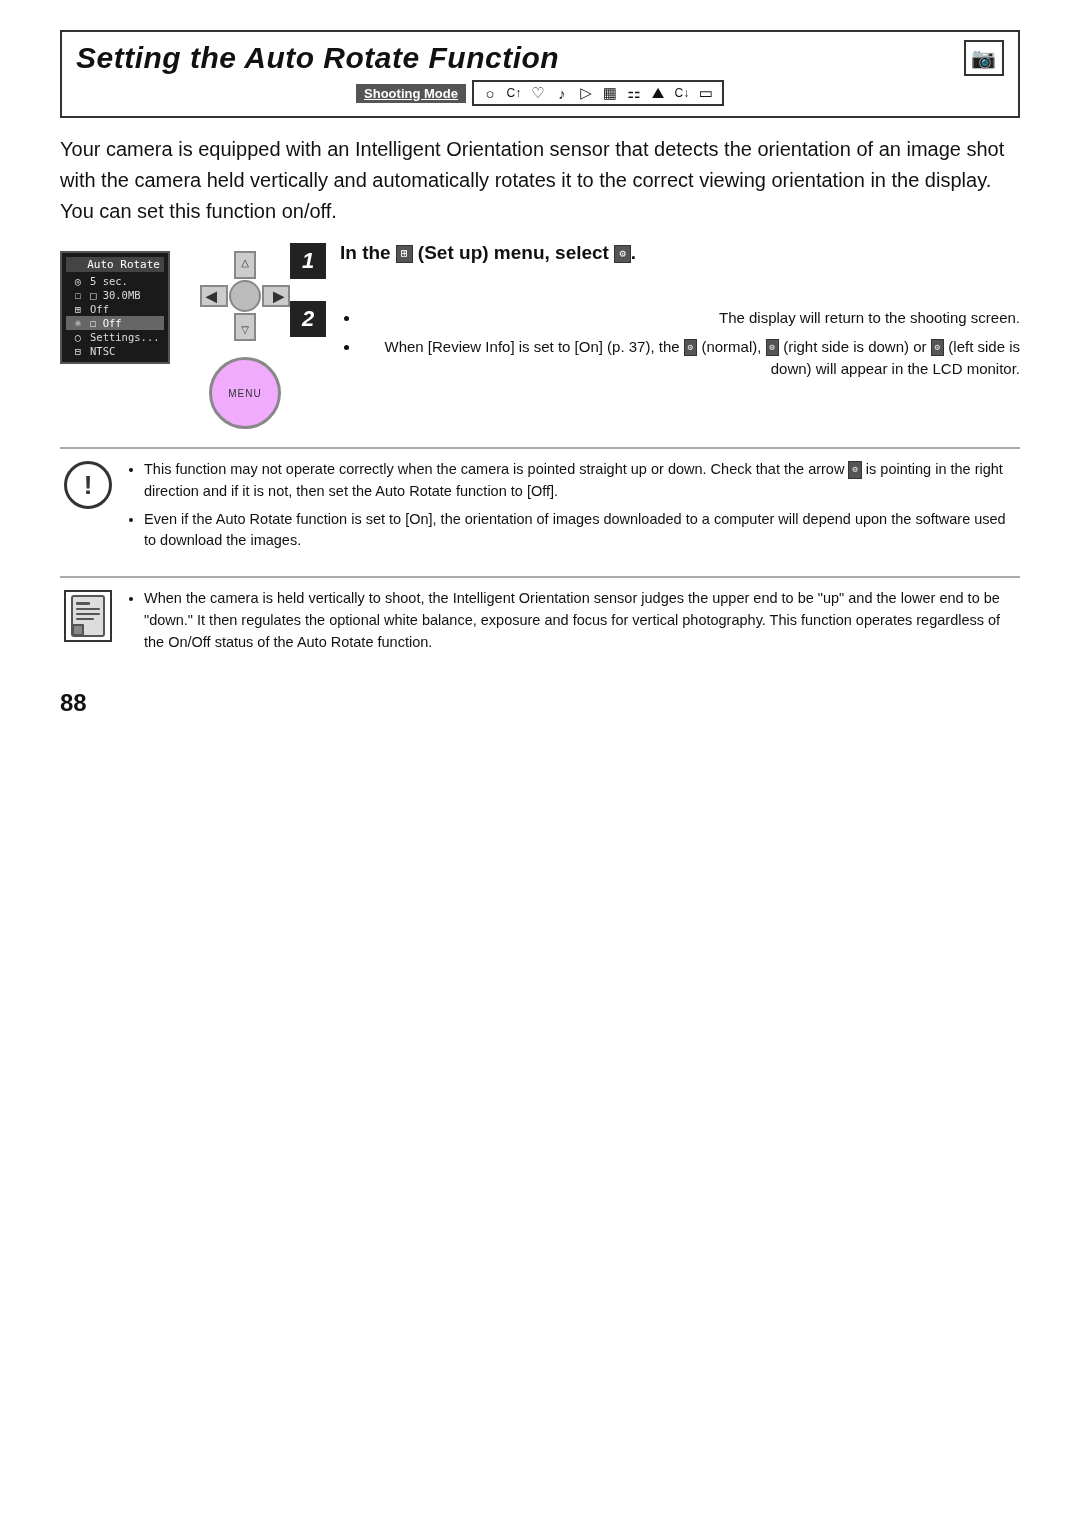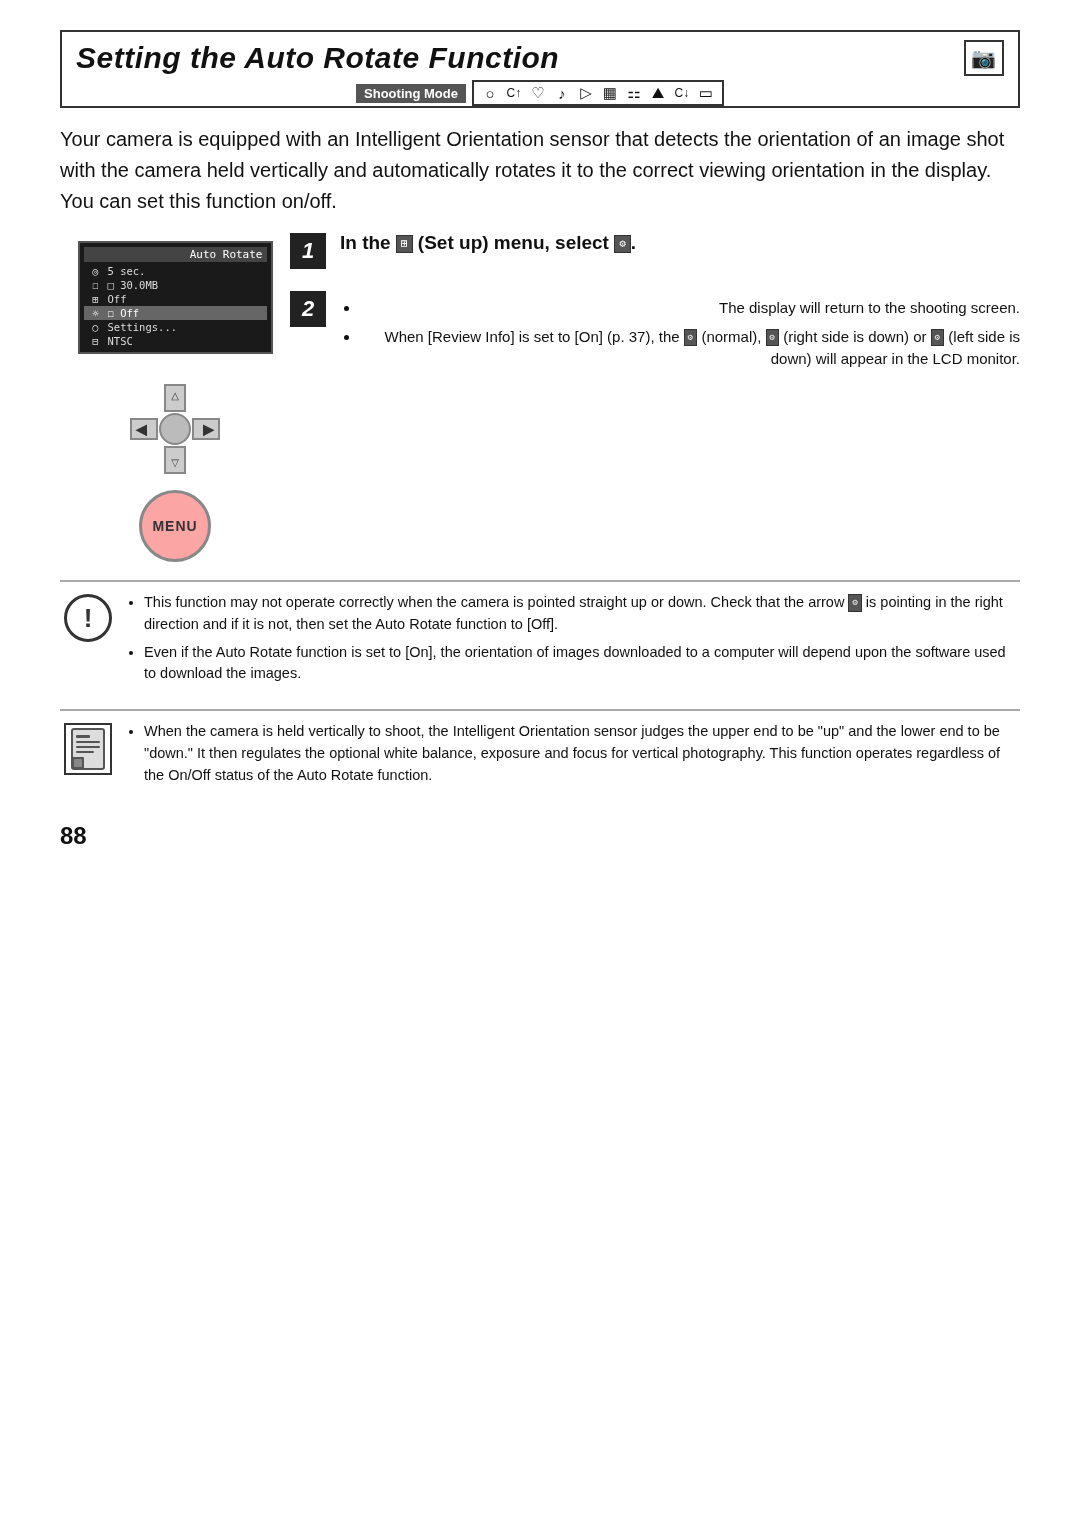--- a/index.html
+++ b/index.html
@@ -10,21 +10,21 @@
       font-size: 15px;
       color: #111;
       width: 1080px;
       min-height: 1537px;
       padding: 30px 60px 40px 60px;
     }
 
     
     .header-box {
       border: 2px solid #333;
-      padding: 8px 14px 0 14px;
+      padding: 8px 14px 10px 14px;
       margin-bottom: 6px;
       position: relative;
       display: flex;
       flex-direction: column;
       align-items: flex-start;
     }
 
     .header-title-row {
       display: flex;
       justify-content: space-between;
@@ -57,20 +57,21 @@
       margin-top: 4px;
       gap: 6px;
     }
 
     .shooting-mode-label {
       background: #555;
       color: #fff;
       font-size: 13px;
       font-weight: bold;
       padding: 2px 8px;
+      text-decoration: underline;
     }
 
     .mode-icons-box {
       border: 2px solid #333;
       display: flex;
       align-items: center;
       padding: 2px 6px;
       gap: 4px;
     }
 
@@ -93,22 +94,22 @@
       display: flex;
       gap: 0;
       width: 100%;
     }
 
     
     .left-col {
       width: 230px;
       flex-shrink: 0;
       display: flex;
-      flex-direction: column;
-      align-items: center;
+      flex-direction: row;
+      align-items: flex-start;
       gap: 30px;
       padding-top: 10px;
     }
 
     
     .menu-screen {
       border: 2px solid #555;
       background: #1a1a1a;
       color: #eee;
       font-size: 11px;
@@ -232,27 +233,27 @@
       left: 50%;
       transform: translateX(-50%);
       font-size: 10px;
       color: #333;
     }
 
     .menu-button {
       width: 72px;
       height: 72px;
       border-radius: 50%;
-      background: #fca5a5;
+      background: #f0abfc;
       border: 3px solid #888;
       display: flex;
       align-items: center;
       justify-content: center;
-      font-weight: bold;
-      font-size: 14px;
+      font-weight: normal;
+      font-size: 10px;
       color: #333;
       letter-spacing: 1px;
     }
 
     
     .right-col {
       flex: 1;
       display: flex;
       flex-direction: column;
       gap: 0;

